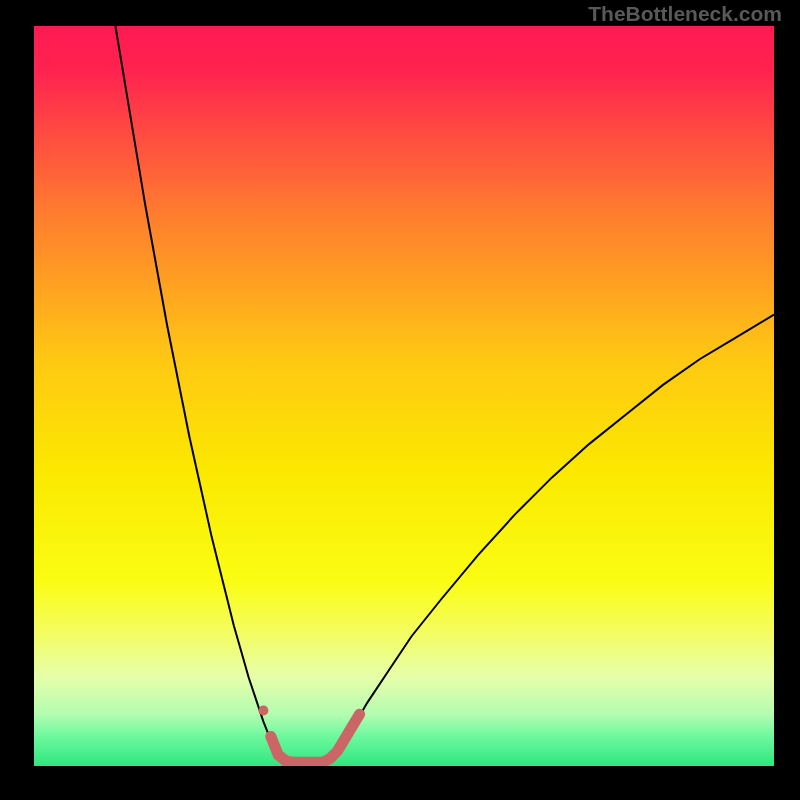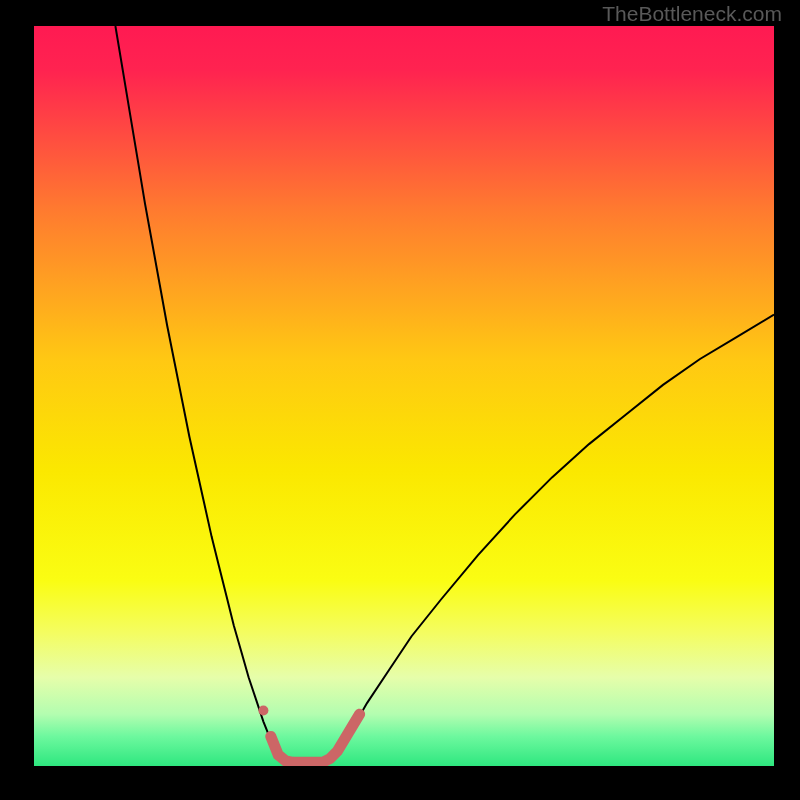--- a/index.html
+++ b/index.html
@@ -15,21 +15,21 @@
     height: 800px;
     background: #000;
     position: relative;
   }
   .watermark {
     position: absolute;
     top: 2px;
     right: 18px;
     color: #595959;
     font-size: 21px;
-    font-weight: 400;
+    font-weight: 700;
     z-index: 10;
   }
   .plot-area {
     position: absolute;
     left: 34px;
     top: 26px;
     width: 740px;
     height: 740px;
   }
 </style>

